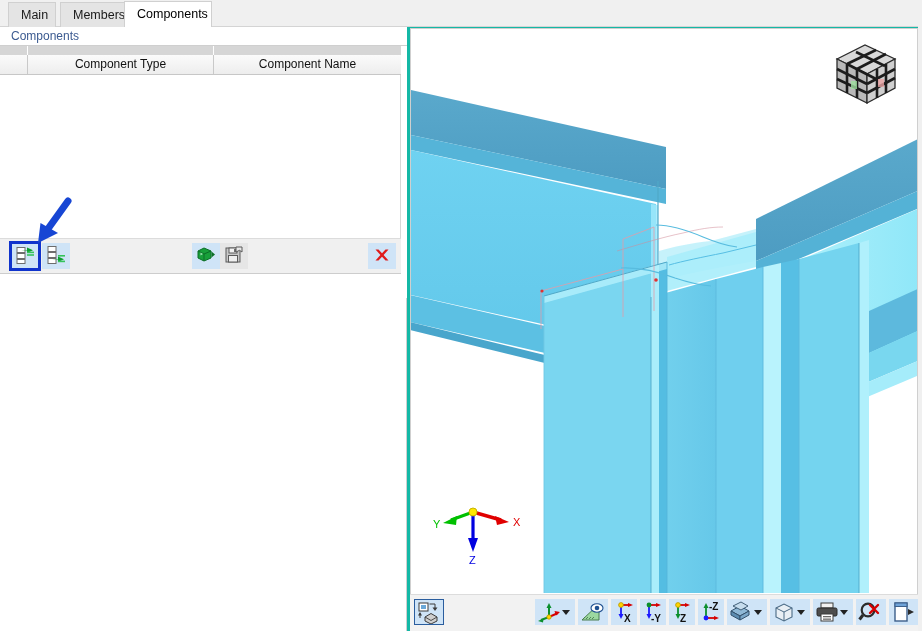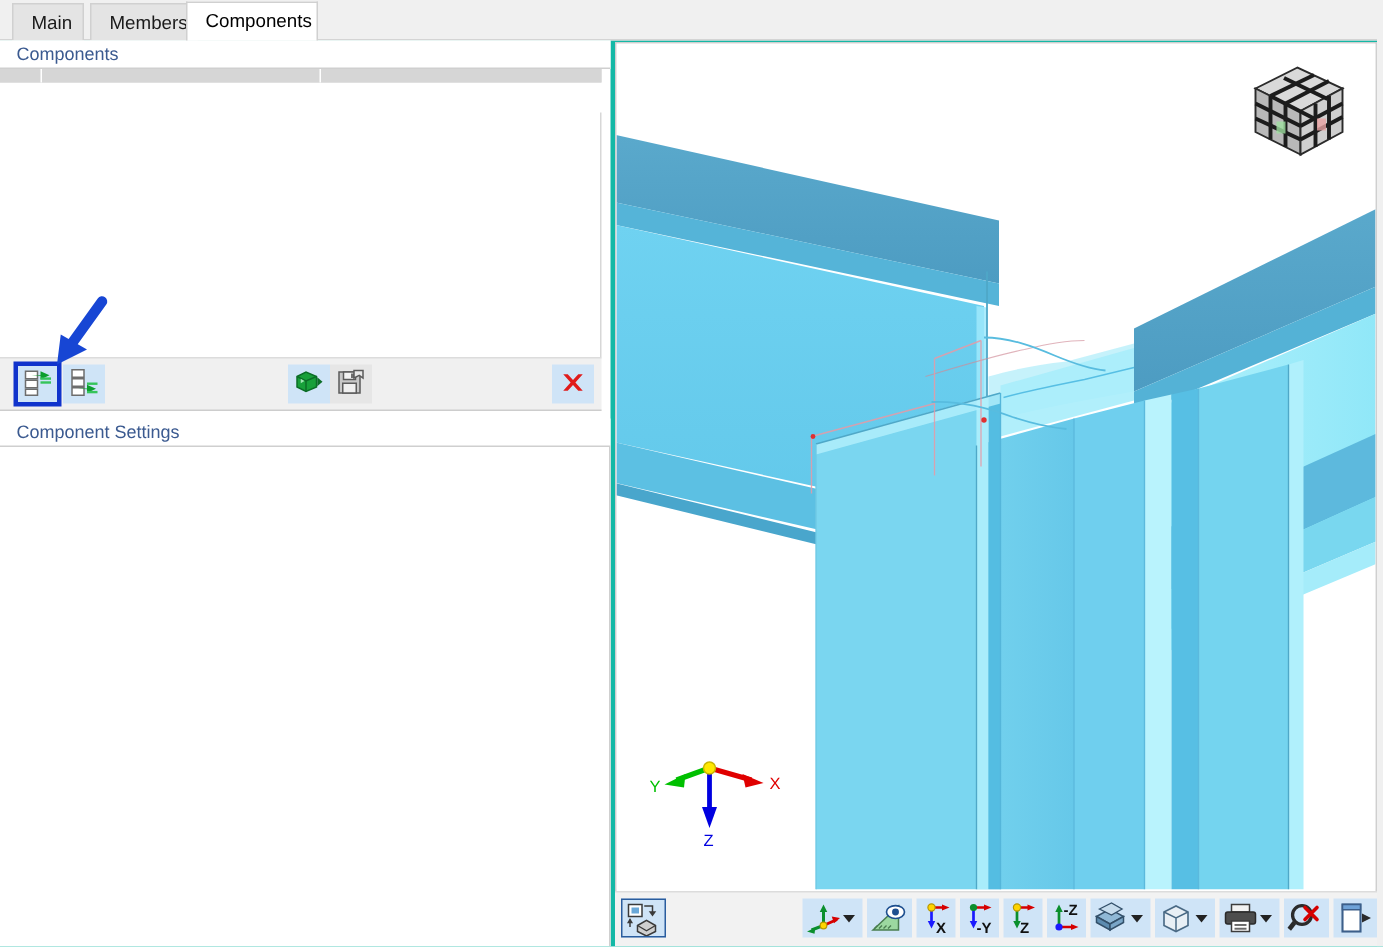--- a/index.html
+++ b/index.html
@@ -268,20 +268,25 @@
     </div>
 
     <div id="comp-table">
 
       <div id="table-topband">
         <div class="band-cell" style="left:0;width:28px;"></div>
         <div class="band-cell" style="left:28px;width:186px;"></div>
         <div class="band-cell" style="left:214px;width:187px;border-right:none;"></div>
       </div>
 
+      <div id="table-header">
+        <div class="th" style="left:0;width:28px;"></div>
+        <div class="th" style="left:28px;width:186px;">Component Type</div>
+        <div class="th" style="left:214px;width:187px;border-right:none;">Component Name</div>
+      </div>
 
       <div id="table-body"></div>
     </div>
 
     <div id="comp-toolbar">
 
       <div class="tbtn sel" style="left:11px;">
         <svg width="22" height="22" viewBox="0 0 22 22">
           <rect x="3" y="3.5" width="8" height="5" fill="#ffffff" stroke="#6d6d6d" stroke-width="1"></rect>
           <rect x="3" y="9.5" width="8" height="5" fill="#ffffff" stroke="#6d6d6d" stroke-width="1"></rect>
@@ -330,23 +335,20 @@
       </div>
     </div>
 
     <svg id="annot-arrow" viewBox="0 0 56 56">
       <g>
         <path d="M40 6 L17 38" stroke="#1746d4" stroke-width="7" stroke-linecap="round"></path>
         <path d="M10 48 L12.5 28 L30 38 Z" fill="#1746d4"></path>
       </g>
     </svg>
 
-    <div class="section-header" id="settings-header">
-      <span class="section-title">Component Settings</span>
-    </div>
     <div id="settings-body"></div>
   </div>
 
   <div id="viewport">
 
     <svg id="scene" viewBox="0 0 506 564" preserveAspectRatio="none">
       <defs>
         <linearGradient id="gFlangeTop" x1="0" y1="0" x2="0" y2="1">
           <stop offset="0" stop-color="#5aa9cc"></stop>
           <stop offset="1" stop-color="#4d9cc2"></stop>

